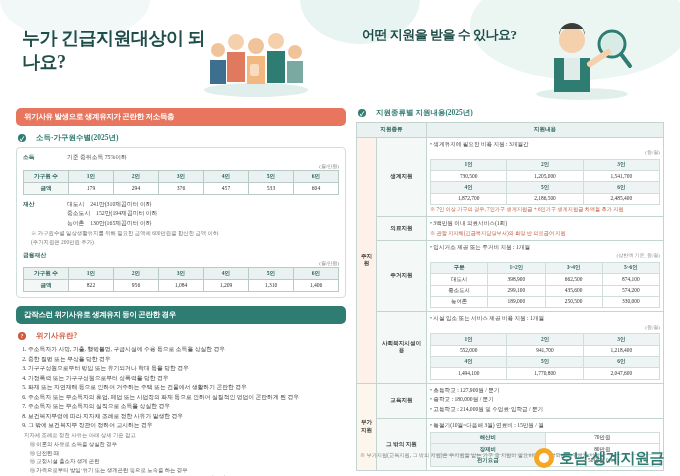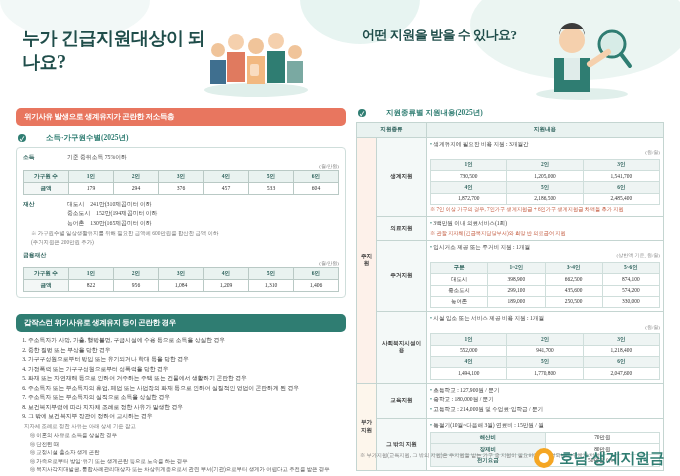--- a/index.html
+++ b/index.html
@@ -78,21 +78,21 @@
   }
   .sec-bar.teal { background: #2f7d72; }
 
   .sub-head {
     color: #2f7d72;
     font-weight: bold;
     font-size: 7.5px;
     margin: 7px 0 4px 2px;
     display: flex;
     align-items: center;
-    gap: 20px;
+    gap: 10px;
   }
   .dot-mark {
     width: 8px; height: 8px; border-radius: 50%;
     background: #2f7d72; color: #fff; font-size: 6px;
     display: inline-flex; align-items: center; justify-content: center;
     flex: 0 0 auto;
   }
   .sub-head.orange { color: #d1573d; }
   .sub-head.orange .dot-mark { background: #d1573d; }
 
@@ -360,22 +360,26 @@
           <td>956</td>
           <td>1,084</td>
           <td>1,209</td>
           <td>1,310</td>
           <td>1,406</td>
         </tr>
       </tbody>
         </table>
     </div>
 
-    <div class="sec-bar teal" style="margin-top:16px">갑작스런 위기사유로 생계유지 등이 곤란한 경우</div>
-
+    <div class="sec-bar teal" style="margin-top:8px">갑작스런 위기사유로 생계유지 등이 곤란한 경우</div>
+
+    <div class="sub-head orange">
+      <span class="dot-mark">?</span>
+      <span>위기사유란?</span>
+    </div>
 
     <ol class="reasons">
       <li>주소득자가 사망, 가출, 행방불명, 구금시설에 수용 등으로 소득을 상실한 경우</li>
       <li>중한 질병 또는 부상을 당한 경우</li>
       <li>가구구성원으로부터 방임 또는 유기되거나 학대 등을 당한 경우</li>
       <li>가정폭력 또는 가구구성원으로부터 성폭력을 당한 경우</li>
       <li>화재 또는 자연재해 등으로 인하여 거주하는 주택 또는 건물에서 생활하기 곤란한 경우</li>
       <li>주소득자 또는 부소득자의 휴업, 폐업 또는 사업장의 화재 등으로 인하여 실질적인 영업이 곤란하게 된 경우</li>
       <li>주소득자 또는 부소득자의 실직으로 소득을 상실한 경우</li>
       <li>보건복지부령에 따라 지자체 조례로 정한 사유가 발생한 경우</li>

